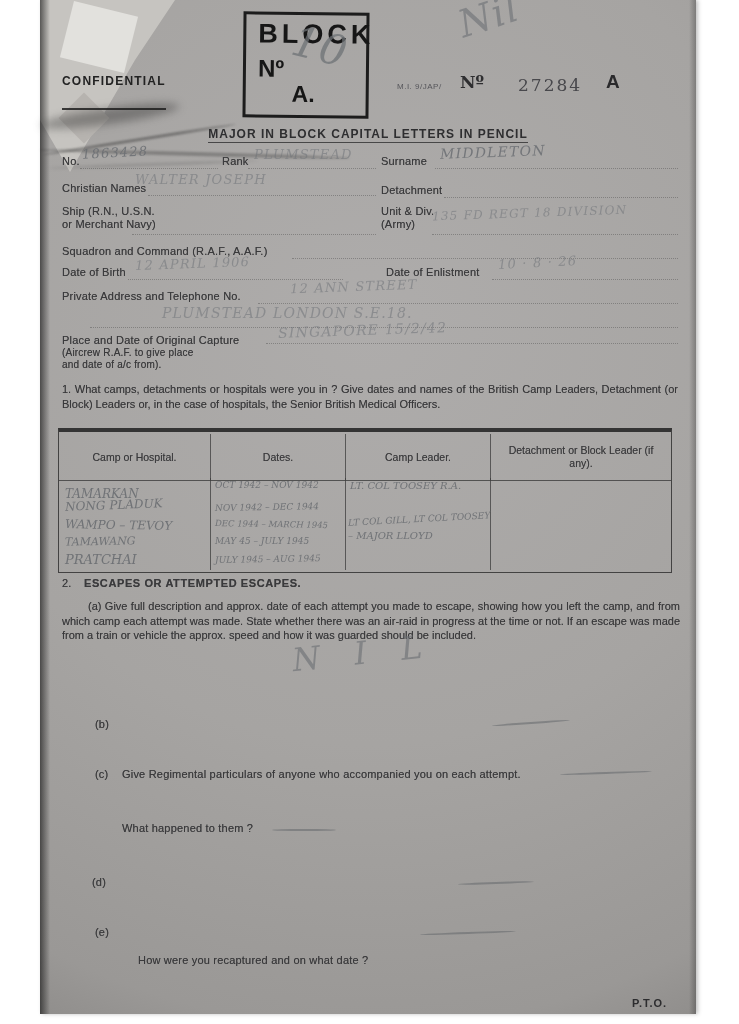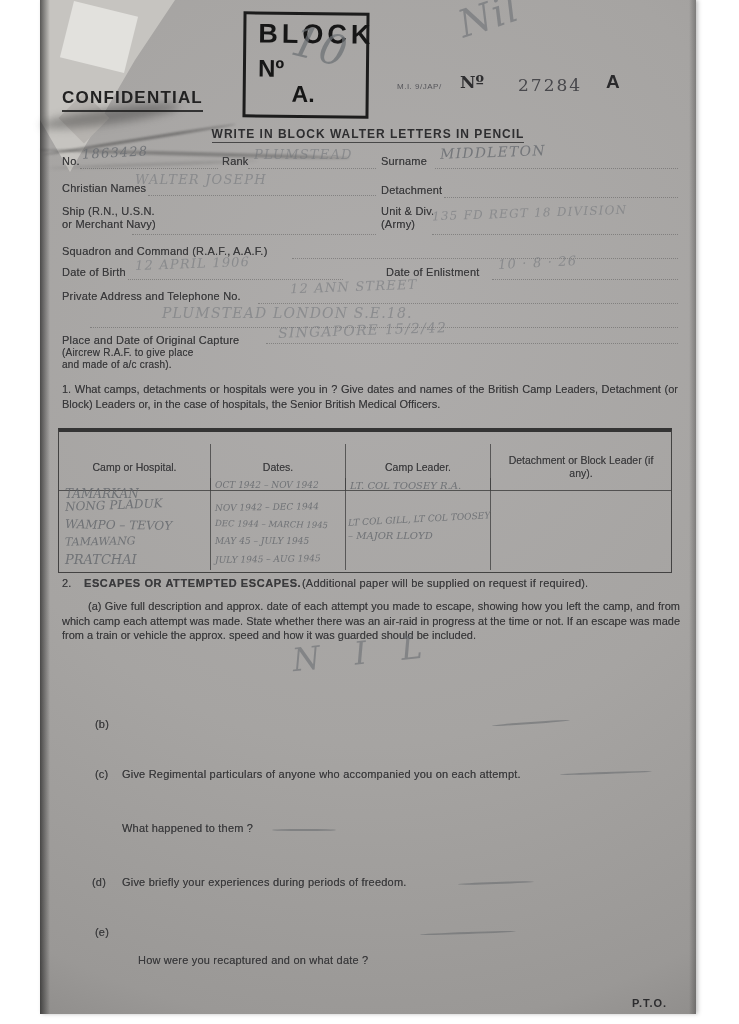--- a/index.html
+++ b/index.html
@@ -36,44 +36,44 @@
         text-shadow:0 0 .6px rgba(58,58,60,.6);}
   .caps-head{font-weight:bold;letter-spacing:.6px;}
   
   .dln{position:absolute;height:1px;border-bottom:1px dotted rgba(70,70,70,.4);}
   
   .hw{position:absolute;font-family:"DejaVu Serif",serif;font-style:italic;
       color:rgba(104,107,112,.82);letter-spacing:1.2px;white-space:nowrap;font-size:13px;}
   .hw-faint{color:rgba(112,115,120,.55);}
   .dash{position:absolute;height:2px;border-radius:50%;background:rgba(100,103,108,.55);}
   
-  .confidential{position:absolute;left:22px;top:88px;font-weight:bold;font-size:17px;
+  .confidential{position:absolute;left:22px;top:74px;font-weight:bold;font-size:12px;
                 letter-spacing:1.2px;color:#222;border-bottom:2px solid rgba(30,30,30,.85);
-                padding-bottom:2px;}
+                padding-bottom:20px;}
   .stamp{position:absolute;left:203px;top:12px;width:120px;height:100px;
          border:3px solid #1c1c1c;transform:rotate(.6deg);color:#161616;}
   .stamp-word{position:absolute;left:12px;top:4px;font-size:27px;font-weight:bold;letter-spacing:4px;}
   .stamp-no{position:absolute;left:12px;top:40px;font-size:24px;font-weight:bold;}
   .stamp-a{position:absolute;left:46px;top:66px;font-size:23px;font-weight:bold;}
   .stamp-num{left:252px;top:22px;font-size:42px;transform:rotate(14deg);
              color:rgba(110,113,118,.75);}
   .serial-prefix{position:absolute;left:357px;top:82px;font-size:8px;color:#55555a;letter-spacing:.5px;}
   .serial-no{position:absolute;left:420px;top:72px;font-family:"DejaVu Serif",serif;
              font-weight:bold;font-size:17px;color:#2e2e30;}
   .serial-number{position:absolute;left:478px;top:75px;font-family:"DejaVu Serif",serif;
                  font-size:17px;letter-spacing:2px;color:#48484c;}
   .serial-suffix{position:absolute;left:566px;top:71px;font-size:19px;font-weight:bold;color:#2a2a2c;}
   .nil-top{left:418px;top:-6px;font-size:38px;transform:rotate(-18deg);color:rgba(112,115,120,.65);}
   .main-head{position:absolute;left:0;top:124px;width:656px;text-align:center;}
   .main-head span{font-size:12px;font-weight:bold;letter-spacing:1px;color:#2e2e30;
                   border-bottom:1.5px solid rgba(46,46,48,.8);padding-bottom:1px;}
   
   #camps-table{position:absolute;left:18px;top:428px;width:612px;height:140px;
                border:1.5px solid rgba(50,50,50,.85);border-top:4px solid rgba(40,40,40,.9);}
-  .thead{position:absolute;left:0;top:12px;width:100%;height:46px;display:flex;
+  .thead{position:absolute;left:0;top:2px;width:100%;height:46px;display:flex;
          border-bottom:1px solid rgba(60,60,60,.8);}
   .tbody{position:absolute;left:0;top:46px;width:100%;height:92px;display:flex;}
   .tc{box-sizing:border-box;border-right:1px solid rgba(60,60,60,.75);position:relative;}
   .tc:last-child{border-right:none;}
   .c1{width:152px;} .c2{width:135px;} .c3{width:145px;} .c4{width:180px;}
   .th{display:flex;align-items:center;justify-content:center;text-align:center;
       font-size:10.5px;color:#3a3a3c;padding:2px 10px;line-height:13px;
       text-shadow:0 0 .6px rgba(58,58,60,.6);}
   .cellhw{position:absolute;font-family:"DejaVu Serif",serif;font-style:italic;
           color:rgba(98,101,106,.8);white-space:nowrap;}
@@ -107,21 +107,21 @@
     </div>
     <div class="hw stamp-num">10</div>
 
     <div class="serial-prefix">M.I. 9/JAP/</div>
     <div class="serial-no">Nº</div>
     <div class="serial-number">27284</div>
     <div class="serial-suffix">A</div>
     <div class="hw nil-top">Nil</div>
 
     <div class="main-head">
-      <span>WRITE IN BLOCK WALTER LETTERS IN PENCIL</span>
+      <span>MAJOR IN BLOCK CAPITAL LETTERS IN PENCIL</span>
     </div>
 
     <div class="lbl" style="left:22px;top:155px;">No.</div>
     <div class="hw" style="left:42px;top:145px;transform:rotate(-3deg);">1863428</div>
     <div class="dln" style="left:40px;top:167px;width:138px;"></div>
     <div class="lbl" style="left:182px;top:155px;">Rank</div>
     <div class="hw hw-faint" style="left:214px;top:147px;">PLUMSTEAD</div>
     <div class="dln" style="left:208px;top:167px;width:128px;"></div>
     <div class="lbl" style="left:341px;top:155px;">Surname</div>
     <div class="hw" style="left:400px;top:144px;transform:rotate(-2deg);font-size:14px;">MIDDLETON</div>
@@ -152,21 +152,21 @@
     <div class="dln" style="left:452px;top:278px;width:186px;"></div>
 
     <div class="lbl" style="left:22px;top:290px;">Private Address and Telephone No.</div>
     <div class="hw hw-faint" style="left:250px;top:279px;transform:rotate(-2deg);">12 ANN STREET</div>
     <div class="dln" style="left:218px;top:302px;width:420px;"></div>
     <div class="hw hw-faint" style="left:122px;top:305px;font-size:14px;">PLUMSTEAD     LONDON    S.E.18.</div>
     <div class="dln" style="left:50px;top:326px;width:588px;"></div>
 
     <div class="lbl" style="left:22px;top:334px;">Place and Date of Original Capture</div>
     <div class="lbl small" style="left:22px;top:347px;">(Aircrew R.A.F. to give place</div>
-    <div class="lbl small" style="left:22px;top:359px;">and made of a/c crash).</div>
+    <div class="lbl small" style="left:22px;top:359px;">and date of a/c from).</div>
     <div class="hw hw-faint" style="left:238px;top:322px;transform:rotate(-2deg);font-size:14px;">SINGAPORE    15/2/42</div>
     <div class="dln" style="left:226px;top:342px;width:412px;"></div>
 
     <div class="para" style="left:22px;top:382px;width:616px;">1.   What camps, detachments or hospitals were you in ?   Give dates and names of the British Camp Leaders, Detachment (or Block) Leaders or, in the case of hospitals, the Senior British Medical Officers.</div>
 
     <div id="camps-table">
       <div class="thead">
         <div class="tc c1 th">Camp or Hospital.</div>
         <div class="tc c2 th">Dates.</div>
         <div class="tc c3 th">Camp Leader.</div>
@@ -191,37 +191,35 @@
           <div class="cellhw" style="left:4px;top:2px;font-size:10px;">LT. COL TOOSEY R.A.</div>
           <div class="cellhw" style="left:2px;top:36px;font-size:9px;transform:rotate(-3deg);">LT COL GILL,  LT COL TOOSEY</div>
           <div class="cellhw" style="left:2px;top:52px;font-size:10px;">– MAJOR LLOYD</div>
         </div>
         <div class="tc c4"></div>
       </div>
     </div>
 
     <div class="lbl" style="left:22px;top:577px;">2.</div>
     <div class="lbl caps-head" style="left:44px;top:577px;">ESCAPES OR ATTEMPTED ESCAPES.</div>
-    <div class="lbl" style="left:262px;top:577px;">(Additional paper will be supplied on request if required).</div>
 
     <div class="para" style="left:22px;top:599px;width:618px;text-indent:26px;">(a)   Give full description and approx. date of each attempt you made to escape, showing how you left the camp, and from which camp each attempt was made.   State whether there was an air-raid in progress at the time or not.   If an escape was made from a train or vehicle the approx. speed and how it was guarded should be included.</div>
     <div class="hw nil-big">N I L</div>
 
     <div class="lbl" style="left:55px;top:718px;">(b)</div>
     <div class="dash" style="left:452px;top:722px;width:78px;transform:rotate(-4deg);"></div>
 
     <div class="lbl" style="left:55px;top:768px;">(c)</div>
     <div class="lbl" style="left:82px;top:768px;">Give Regimental particulars of anyone who accompanied you on each attempt.</div>
     <div class="dash" style="left:520px;top:772px;width:92px;transform:rotate(-2deg);"></div>
 
     <div class="lbl" style="left:82px;top:822px;">What happened to them ?</div>
     <div class="dash" style="left:232px;top:829px;width:64px;"></div>
 
     <div class="lbl" style="left:52px;top:876px;">(d)</div>
-    <div class="lbl" style="left:82px;top:876px;">Give briefly your experiences during periods of freedom.</div>
     <div class="dash" style="left:418px;top:882px;width:76px;transform:rotate(-2deg);"></div>
 
     <div class="lbl" style="left:55px;top:926px;">(e)</div>
     <div class="lbl" style="left:98px;top:926px;margin-top:28px;">How were you recaptured and on what date ?</div>
     <div class="dash" style="left:380px;top:932px;width:96px;transform:rotate(-2deg);"></div>
 
     <div class="pto">P.T.O.</div>
   </div>
 </div>
 

